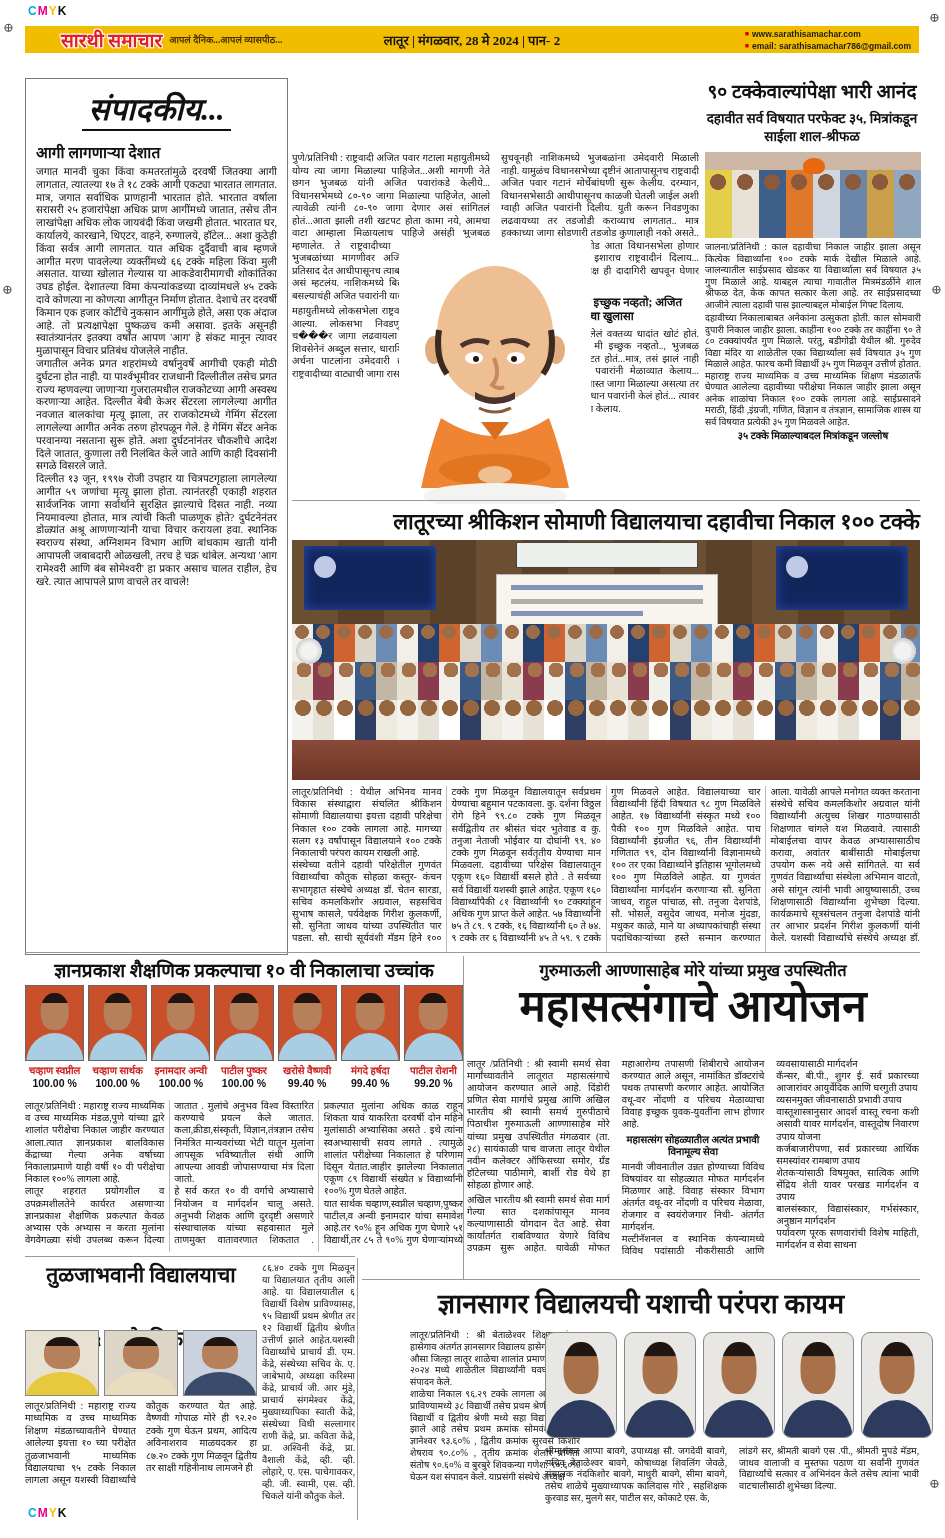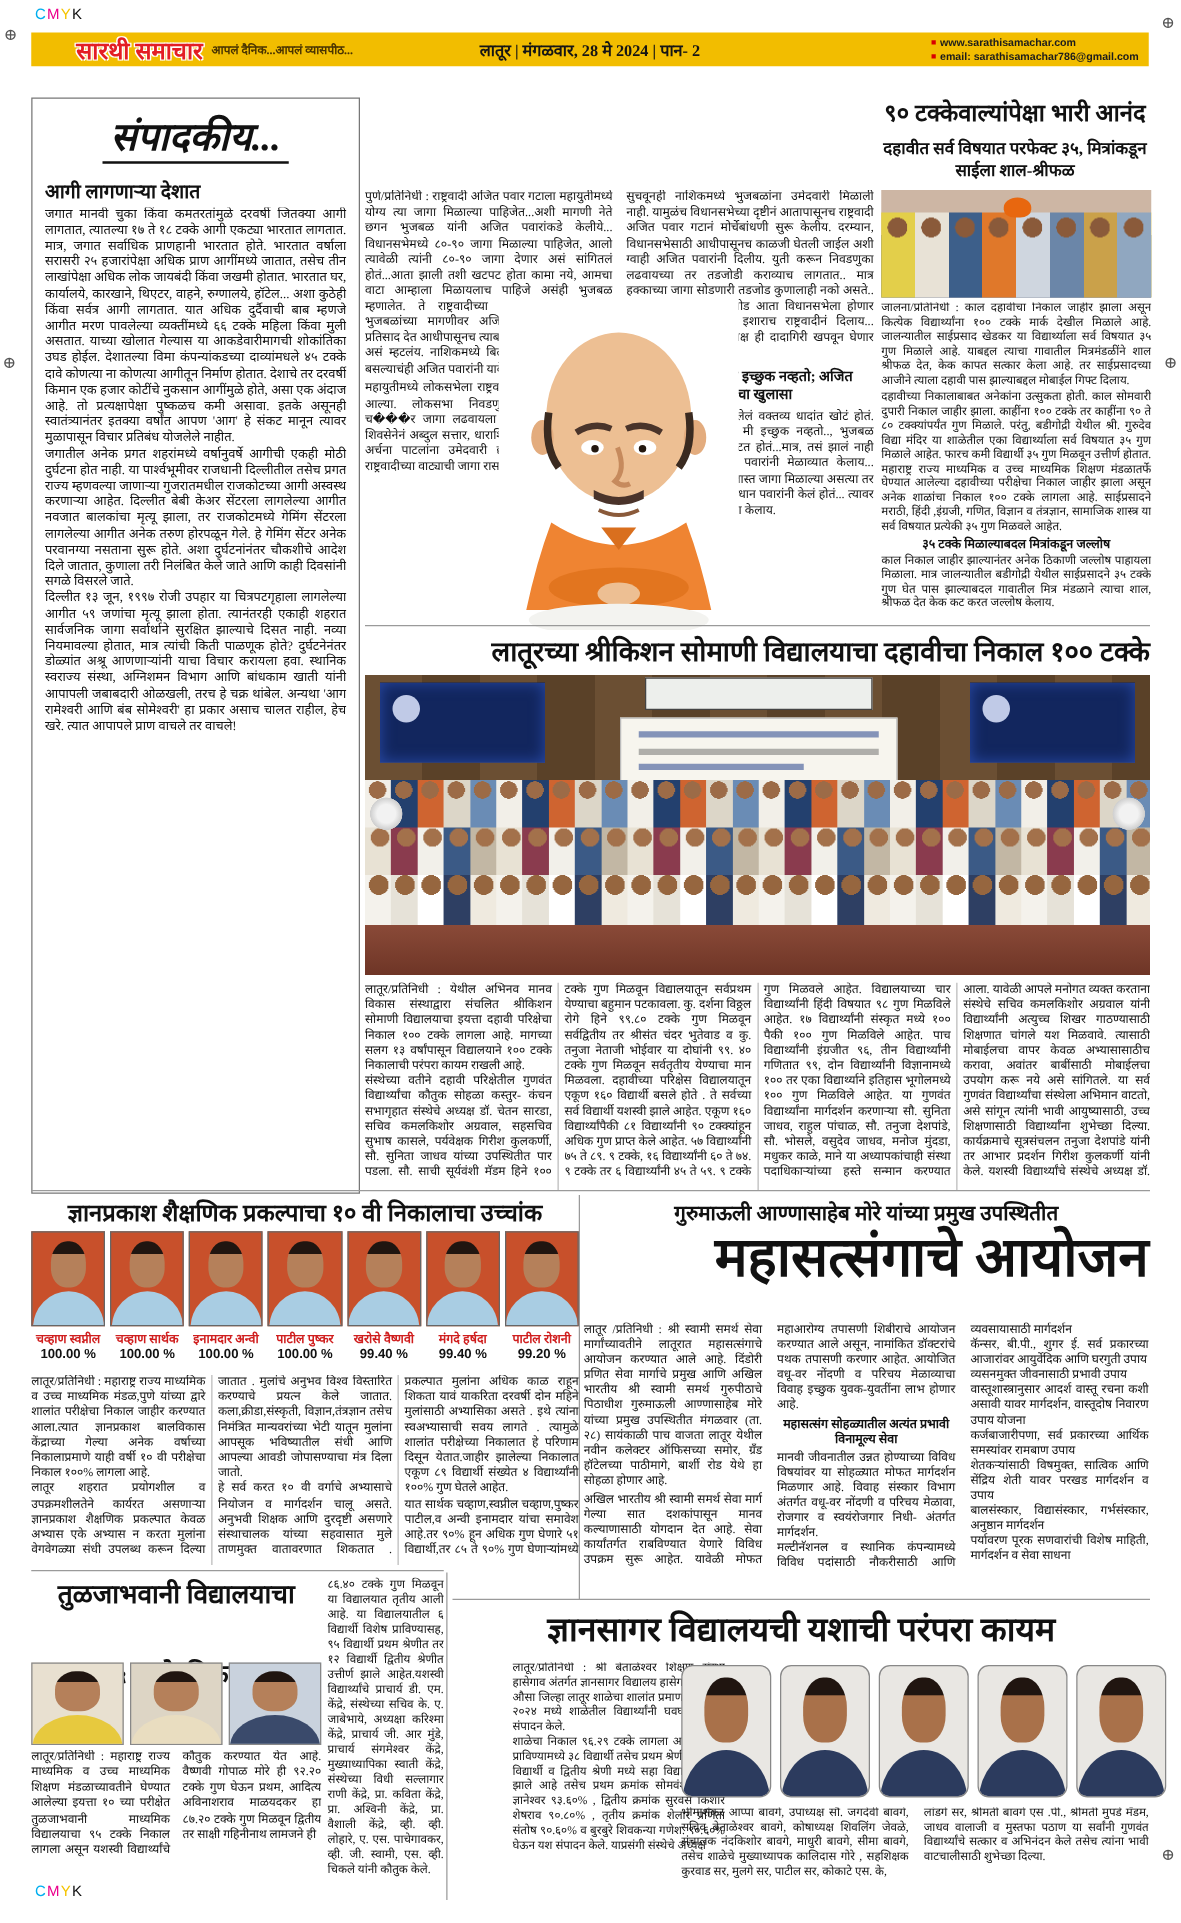--- a/index.html
+++ b/index.html
@@ -5,21 +5,21 @@
   html,body{margin:0;padding:0;}
   body{width:945px;height:1538px;position:relative;background:#fff;
        font-family:"Liberation Serif","DejaVu Serif",serif;color:#111;overflow:hidden;}
   .abs{position:absolute;}
   .j{text-align:justify;}
   .pre{white-space:pre-line;}
   .ovh{overflow:hidden;}
 
   
   .cross{position:absolute;font-size:13px;color:#555;}
-  .cmyk{position:absolute;font-family:"Liberation Sans",sans-serif;font-size:12px;font-weight:normal;letter-spacing:1px;}
+  .cmyk{position:absolute;font-family:"Liberation Sans",sans-serif;font-size:12px;font-weight:bold;letter-spacing:1px;}
   .cmyk .c{color:#00aeef}.cmyk .m{color:#ec008c}.cmyk .y{color:#f5c400}.cmyk .k{color:#111}
 
   
   #masthead{left:25px;top:26px;width:894px;height:27px;background:#f2bd00;display:flex;align-items:center;}
   #mh-logo{font-size:19px;font-weight:bold;color:#e31e24;margin-left:36px;
            text-shadow:1px 1px 0 #fff,-1px -1px 0 #fff,1px -1px 0 #fff,-1px 1px 0 #fff;}
   #mh-tag{font-size:9.5px;font-weight:bold;color:#4a3400;margin-left:7px;}
   #mh-date{position:absolute;left:50%;transform:translateX(-50%);font-size:13px;font-weight:bold;color:#151515;}
   #mh-contact{margin-left:auto;margin-right:8px;font-family:"Liberation Sans",sans-serif;
               font-size:8.5px;line-height:11px;font-weight:bold;color:#1c1c1c;text-align:left;}
@@ -100,21 +100,21 @@
   .portrait::after{content:"";position:absolute;left:50%;bottom:-8%;width:100%;height:44%;transform:translateX(-50%);
        border-radius:50% 50% 0 0/90% 90% 0 0;background:var(--shirt,#a9cde3);}
   .dp-photo{height:74px;background:#c8502b;border:1px solid #666;}
   .dp-name{color:#d01f1f;font-weight:bold;font-size:10px;margin-top:2px;white-space:nowrap;}
   .dp-pct{font-weight:bold;font-size:10.5px;font-family:"Liberation Sans",sans-serif;}
   #dp-body{left:25px;top:1100px;width:438px;height:152px;column-count:3;column-gap:10px;
            column-rule:1px solid #bbb;font-size:9.6px;line-height:12.2px;}
 
   
   #ms-kicker{left:467px;top:958px;width:452px;text-align:center;font-weight:bold;font-size:16.5px;}
-  #ms-hl{left:467px;top:980px;width:452px;text-align:right;font-weight:bold;font-size:44px;line-height:54px;font-family:Liberation Serif, serif;}
+  #ms-hl{left:467px;top:980px;width:452px;text-align:center;font-weight:bold;font-size:44px;line-height:54px;font-family:Liberation Serif, serif;}
   #ms-body{left:467px;top:1058px;width:452px;height:218px;column-count:3;column-gap:12px;
            font-size:9.6px;line-height:12.1px;}
   #ms-body p{margin:0 0 3px;}
   .ms-sub{font-weight:bold;text-align:center;font-size:10px;margin:3px 0;}
 
   
   #tj-hl1{left:25px;top:1260px;width:232px;text-align:center;font-weight:bold;font-size:21px;}
   #tj-hl2{left:25px;top:1292px;width:232px;text-align:center;font-weight:bold;font-size:21px;margin-top:32px;}
   #tj-row{left:25px;top:1330px;width:232px;display:flex;gap:5px;}
   .tj-photo{flex:1;height:64px;border:1px solid #888;}
@@ -201,21 +201,20 @@
 <div id="tr-hl" class="abs">९० टक्केवाल्यांपेक्षा भारी आनंद</div>
 <div id="tr-sub" class="abs">दहावीत सर्व विषयात परफेक्ट ३५, मित्रांकडून साईला शाल-श्रीफळ</div>
 <div id="tr-photo" class="abs">
   <div class="heads"></div>
   <div class="turban"></div>
 </div>
 <div id="tr-body" class="abs j ovh">
   <p>जालना/प्रतिनिधी : काल दहावीचा निकाल जाहीर झाला असून कित्येक विद्यार्थ्यांना १०० टक्के मार्क देखील मिळाले आहे. जालन्यातील साईप्रसाद खेडकर या विद्यार्थ्याला सर्व विषयात ३५ गुण मिळाले आहे. याबद्दल त्याचा गावातील मित्रमंडळींने शाल श्रीफळ देत, केक कापत सत्कार केला आहे. तर साईप्रसादच्या आजीने त्याला दहावी पास झाल्याबद्दल मोबाईल गिफ्ट दिलाय.</p>
   <p>दहावीच्या निकालाबाबत अनेकांना उत्सुकता होती. काल सोमवारी दुपारी निकाल जाहीर झाला. काहींना १०० टक्के तर काहींना ९० ते ८० टक्क्यांपर्यंत गुण मिळाले. परंतु, बडीगोद्री येथील श्री. गुरुदेव विद्या मंदिर या शाळेतील एका विद्यार्थ्याला सर्व विषयात ३५ गुण मिळाले आहेत. फारच कमी विद्यार्थी ३५ गुण मिळवून उत्तीर्ण होतात. महाराष्ट्र राज्य माध्यमिक व उच्च माध्यमिक शिक्षण मंडळातर्फे घेण्यात आलेल्या दहावीच्या परीक्षेचा निकाल जाहीर झाला असून अनेक शाळांचा निकाल १०० टक्के लागला आहे. साईप्रसादने मराठी, हिंदी ,इंग्रजी, गणित, विज्ञान व तंत्रज्ञान, सामाजिक शास्त्र या सर्व विषयात प्रत्येकी ३५ गुण मिळवले आहेत.</p>
   <div class="tr-sub2">३५ टक्के मिळाल्याबदल मित्रांकडून जल्लोष</div>
-  <p>काल निकाल जाहीर झाल्यानंतर अनेक ठिकाणी जल्लोष पाहायला मिळाला. मात्र जालन्यातील बडीगोद्री येथील साईप्रसादने ३५ टक्के गुण घेत पास झाल्याबदल गावातील मित्र मंडळाने त्याचा शाल, श्रीफळ देत केक कट करत जल्लोष केलाय.</p>
 </div>
 
 <div class="hr" style="left:292px;top:500px;width:628px;"></div>
 
 <div id="som-hl" class="abs">लातूरच्या श्रीकिशन सोमाणी विद्यालयाचा दहावीचा निकाल १०० टक्के</div>
 <div id="som-photo" class="abs">
   <div class="sp-wall"></div>
   <div class="sp-screen sl">
       <i></i>
     </div>

